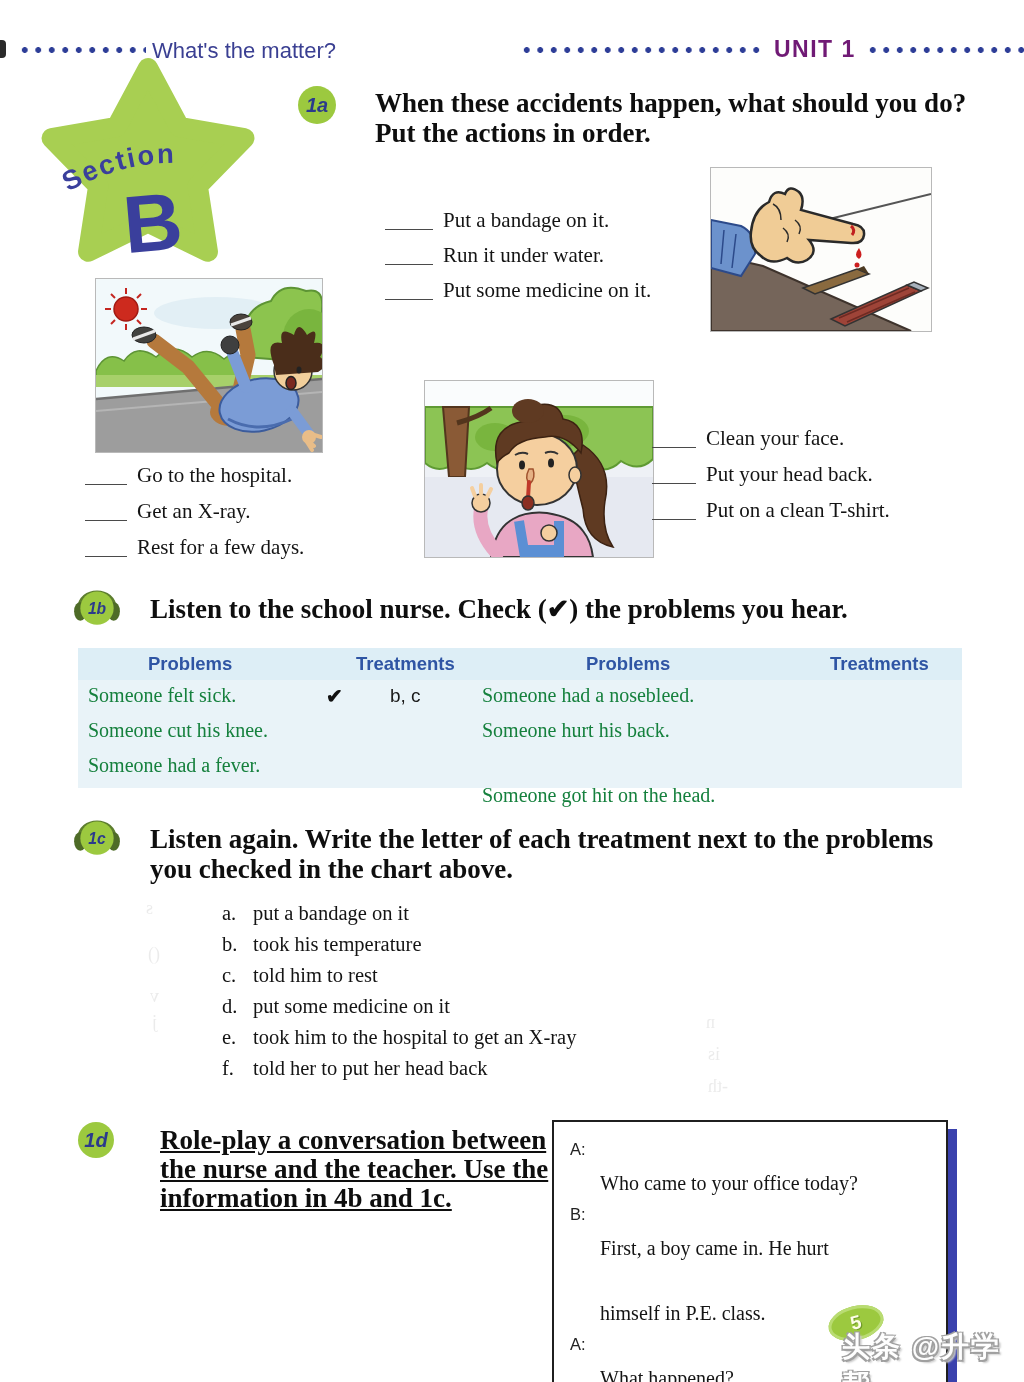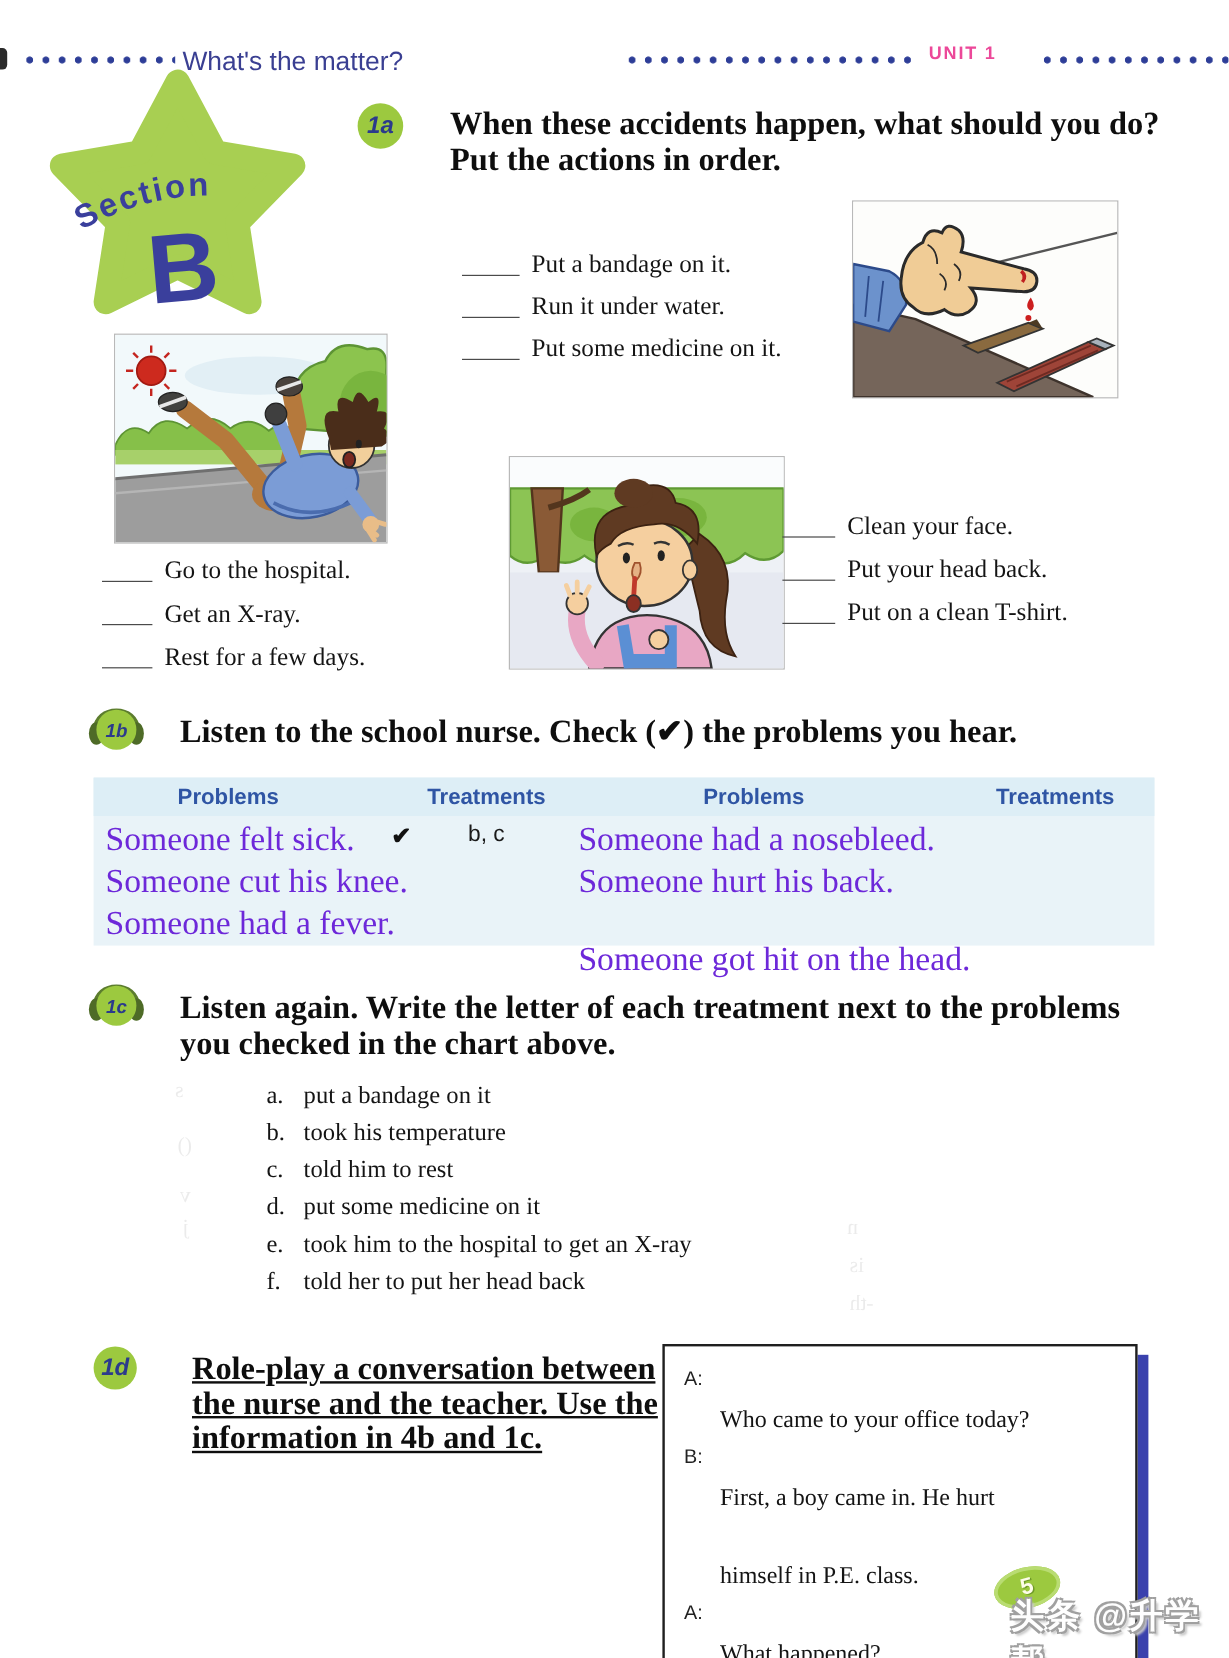--- a/index.html
+++ b/index.html
@@ -3,36 +3,36 @@
 <meta charset="utf-8">
 <style>
   html,body{margin:0;padding:0;background:#ffffff;}
   .page{position:relative;width:1024px;height:1382px;background:#fff;overflow:hidden;
         font-family:"Liberation Serif",serif;color:#141414;}
   .abs{position:absolute;}
   
   .dots{height:8px;background-image:radial-gradient(circle,#2d3d97 2.6px,rgba(45,61,151,0) 3.2px);
         background-size:13.5px 8px;background-repeat:repeat-x;background-position:left center;}
   .hdr-title{font-family:"Liberation Sans",sans-serif;font-size:22px;color:#3a3f92;}
-  .hdr-unit{font-family:"Liberation Sans",sans-serif;font-size:15px;font-weight:bold;color:#ec4899;letter-spacing:1.5px;}
+  .hdr-unit{font-family:"Liberation Sans",sans-serif;font-size:23px;font-weight:bold;color:#701a75;letter-spacing:1.5px;}
   
   .badge{width:38px;height:38px;border-radius:50%;background:#9cc93f;color:#2b3a8c;
          font-family:"Liberation Sans",sans-serif;font-weight:bold;font-style:italic;font-size:20px;
          display:flex;align-items:center;justify-content:center;}
   svg text{font-family:"Liberation Sans",sans-serif;}
   
   .instr{font-weight:bold;font-size:27px;line-height:30px;color:#0e0e0e;}
   .blank{display:inline-block;border-bottom:1.8px solid #4a4a4a;height:1em;}
   .li-row{display:flex;align-items:flex-end;gap:10px;height:35px;font-size:21px;}
   .li-row .blank{margin-bottom:3px;}
   
   .tbl{background:#e9f3f8;}
   .tbl .hdr-band{position:absolute;left:0;top:0;width:100%;height:32px;background:#ddeef6;}
   .th{position:absolute;font-family:"Liberation Sans",sans-serif;font-weight:bold;font-size:18.5px;color:#2f55a4;}
-  .td{position:absolute;font-size:28px;color:#6d28d9;white-space:nowrap;}
+  .td{position:absolute;font-size:20px;color:#15803d;white-space:nowrap;}
   .chk{font-size:20px;font-weight:bold;color:#111;}
   .ans{font-family:"Liberation Sans",sans-serif;font-size:19px;color:#1a1a1a;}
   
   .c-row{display:flex;gap:9px;height:31px;font-size:20.5px;align-items:baseline;}
   .c-letter{width:22px;text-align:left;}
   
   .dlg{background:#fff;border:2.5px solid #1f1f1f;box-shadow:9px 9px 0 #3a41ad;padding:11px 8px 10px 16px;}
   .dlg-line{display:flex;line-height:29px;}
   .speaker{font-family:"Liberation Sans",sans-serif;font-size:16.5px;color:#222;width:30px;flex:none;padding-top:2px;}
   .dlg-text{font-size:20px;margin-top:36px;}

